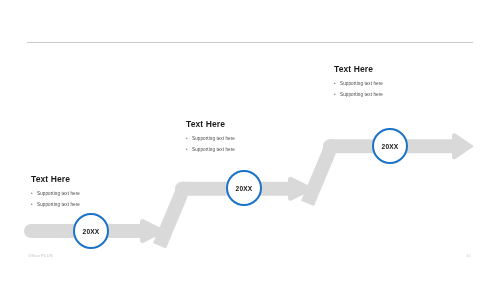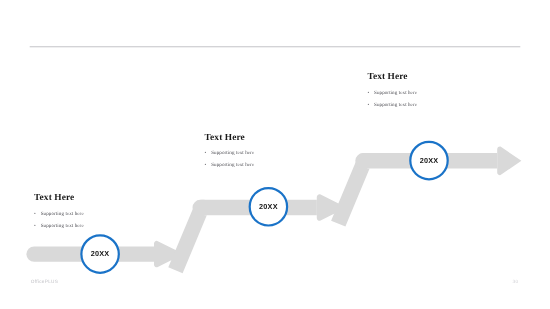--- a/index.html
+++ b/index.html
@@ -27,21 +27,20 @@
   }
   #arrow-svg {
     position: absolute;
     left: 0;
     top: 0;
     width: 500px;
     height: 281px;
   }
   .text-block {
     position: absolute;
-    font-family: Liberation Serif, serif;
   }
   .block-title {
     font-size: 8.5px;
     font-weight: bold;
     color: #1a1a1a;
     letter-spacing: 0.1px;
     margin: 0 0 6px 0;
     white-space: nowrap;
   }
   .bullet-row {

